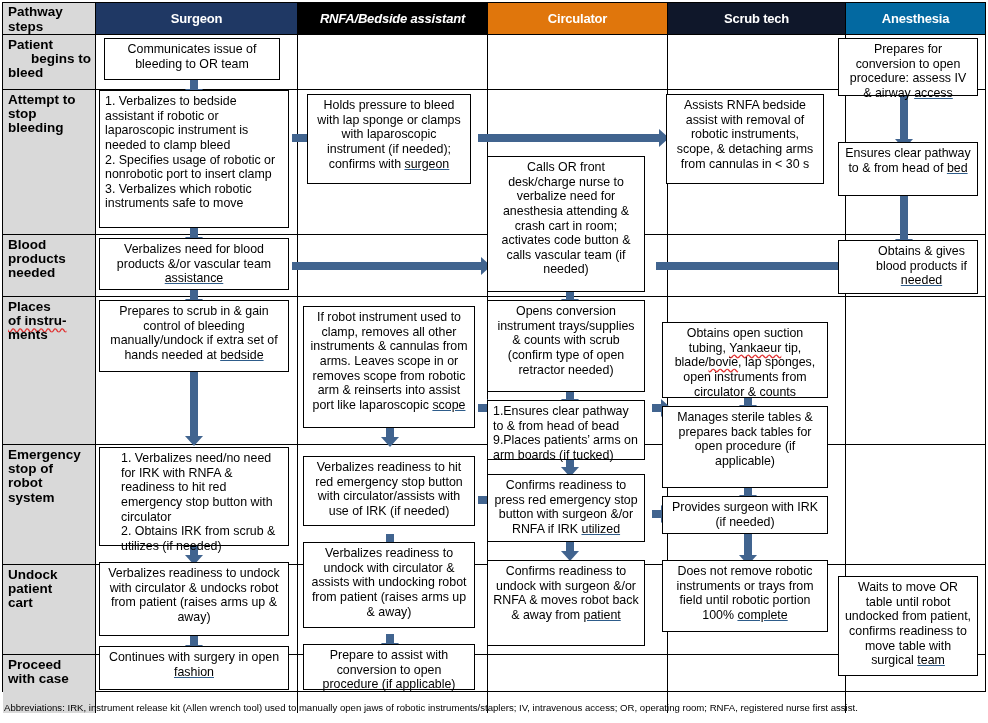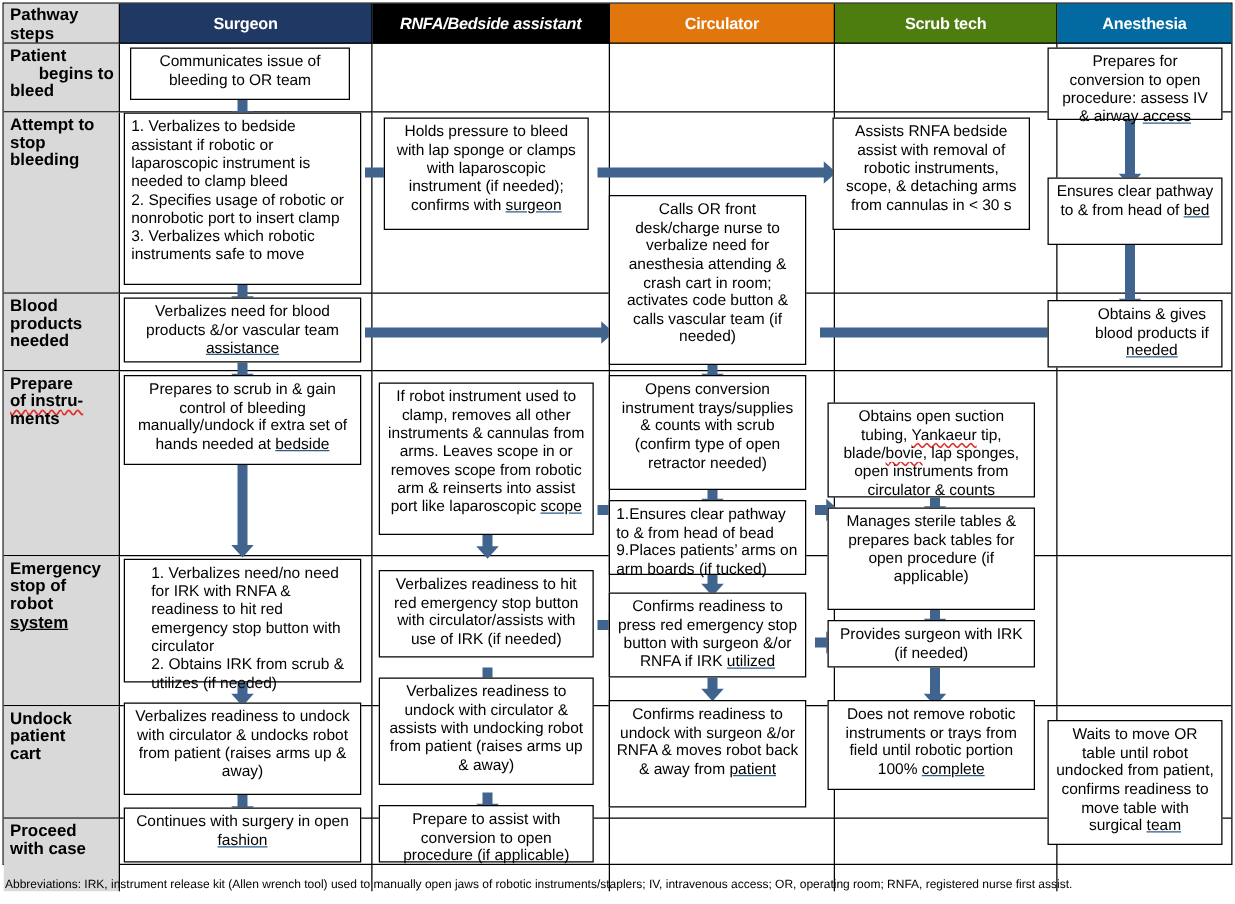--- a/index.html
+++ b/index.html
@@ -155,21 +155,21 @@
     </div>
     <div class="cell hdr" id="h0" style="background: rgb(31, 56, 100);">
       <span>Surgeon</span>
     </div>
     <div class="cell hdr" id="h1" style="background: #000000; font-style: italic;">
       <span>RNFA/Bedside assistant</span>
     </div>
     <div class="cell hdr" id="h2" style="background: rgb(224, 118, 12);">
       <span>Circulator</span>
     </div>
-    <div class="cell hdr" id="h3" style="background: #4d7c0f;">
+    <div class="cell hdr" id="h3" style="background: #0f172a;">
       <span>Scrub tech</span>
     </div>
     <div class="cell hdr lastcol" id="h4" style="background: #0369a1;">
       <span>Anesthesia</span>
     </div>
 
     <div class="cell rowlabel" id="rl0">
         <span style="display: block;">Patient</span>
         <span style="display: block; text-align: right;">begins to</span>
         <span style="display: block;">bleed</span>
@@ -196,35 +196,35 @@
         <span style="display: block;">products</span>
         <span style="display: block;">needed</span>
       </div>
     <div class="cell"></div>
     <div class="cell"></div>
     <div class="cell"></div>
     <div class="cell"></div>
     <div class="cell lastcol"></div>
 
     <div class="cell rowlabel" id="rl3">
-        <span style="display: block;">Prepare</span>
+        <span style="display: block;">Places</span>
         <span class="sq" style="display: block;">of instru-</span>
         <span style="display: block;">ments</span>
       </div>
     <div class="cell"></div>
     <div class="cell"></div>
     <div class="cell"></div>
     <div class="cell"></div>
     <div class="cell lastcol"></div>
 
     <div class="cell rowlabel" id="rl4">
         <span style="display: block;">Emergency</span>
         <span style="display: block;">stop of</span>
         <span style="display: block;">robot</span>
-        <span style="display: block; text-decoration: underline;">system</span>
+        <span style="display: block;">system</span>
       </div>
     <div class="cell"></div>
     <div class="cell"></div>
     <div class="cell"></div>
     <div class="cell"></div>
     <div class="cell lastcol"></div>
 
     <div class="cell rowlabel" id="rl5">
         <span style="display: block;">Undock</span>
         <span style="display: block;">patient</span>

